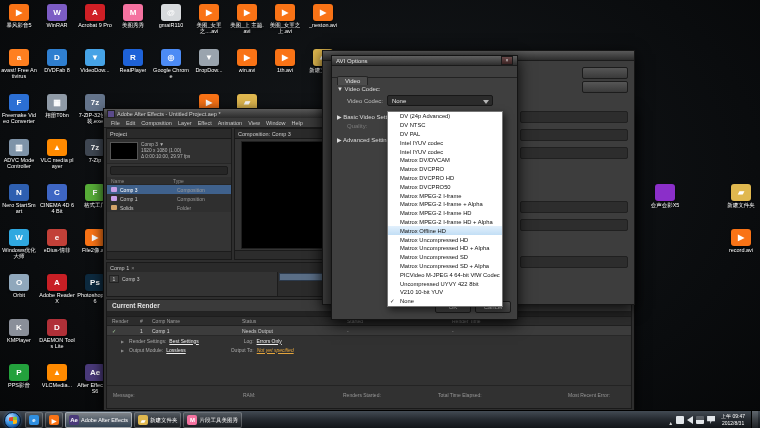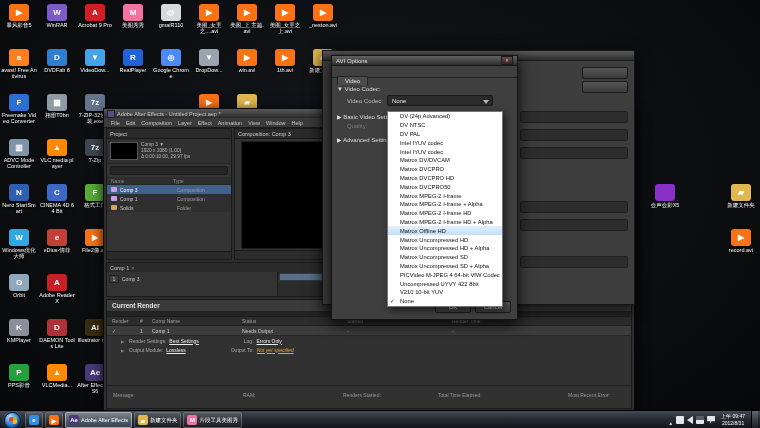--- a/index.html
+++ b/index.html
@@ -414,41 +414,41 @@
         <div class="lbl">Orbit</div>
       </div>
 
       <div class="dicon" style="grid-area: 7 / 2;">
         <div class="ico" style="background: rgb(200, 31, 37);">
           <span>A</span>
         </div>
         <div class="lbl">Adobe Reader X</div>
       </div>
 
+      <div class="dicon" style="grid-area: 7 / 3;">
+        <div class="ico" style="background: rgb(13, 42, 63);">
+          <span>Ps</span>
+        </div>
+        <div class="lbl">Photoshop CS6</div>
+      </div>
 
       <div class="dicon" style="grid-area: 8 / 1;">
         <div class="ico" style="background: rgb(138, 143, 153);">
           <span>K</span>
         </div>
         <div class="lbl">KMPlayer</div>
       </div>
 
       <div class="dicon" style="grid-area: 8 / 2;">
         <div class="ico" style="background: rgb(176, 48, 56);">
           <span>D</span>
         </div>
         <div class="lbl">DAEMON Tools Lite</div>
       </div>
 
-      <div class="dicon" style="grid-area: 8 / 3;">
-        <div class="ico" style="background: rgb(58, 44, 16);">
-          <span>Ai</span>
-        </div>
-        <div class="lbl">Illustrator CS6</div>
-      </div>
 
       <div class="dicon" style="grid-area: 9 / 1;">
         <div class="ico" style="background: rgb(35, 161, 60);">
           <span>P</span>
         </div>
         <div class="lbl">PPS影音</div>
       </div>
 
       <div class="dicon" style="grid-area: 9 / 2;">
         <div class="ico" style="background: rgb(255, 138, 0);">

